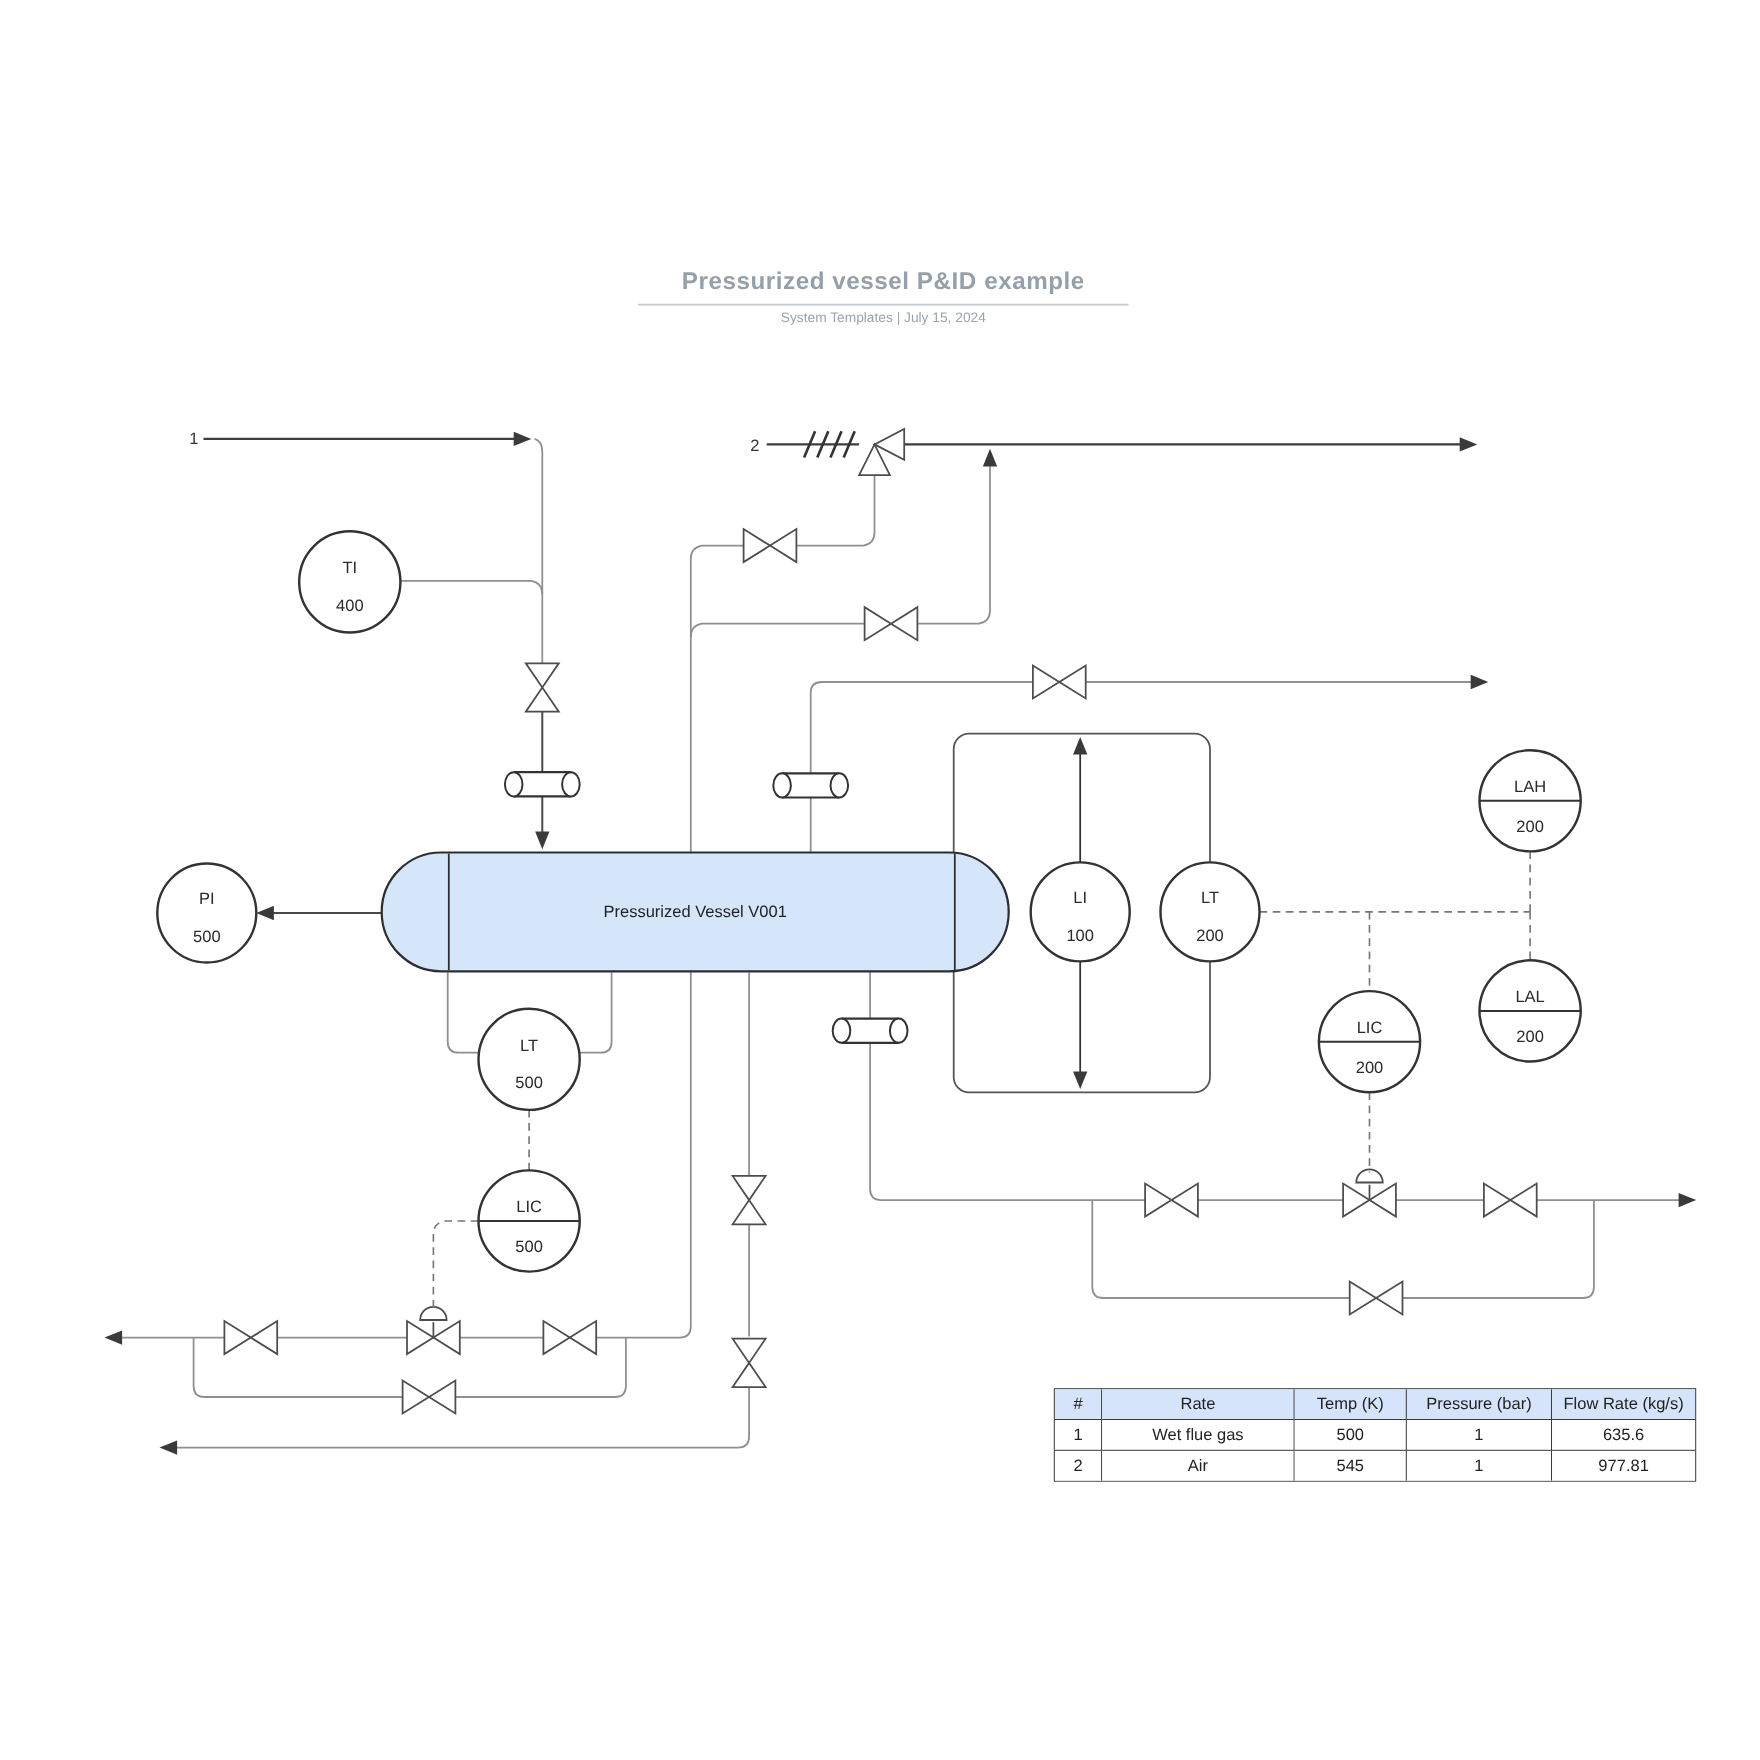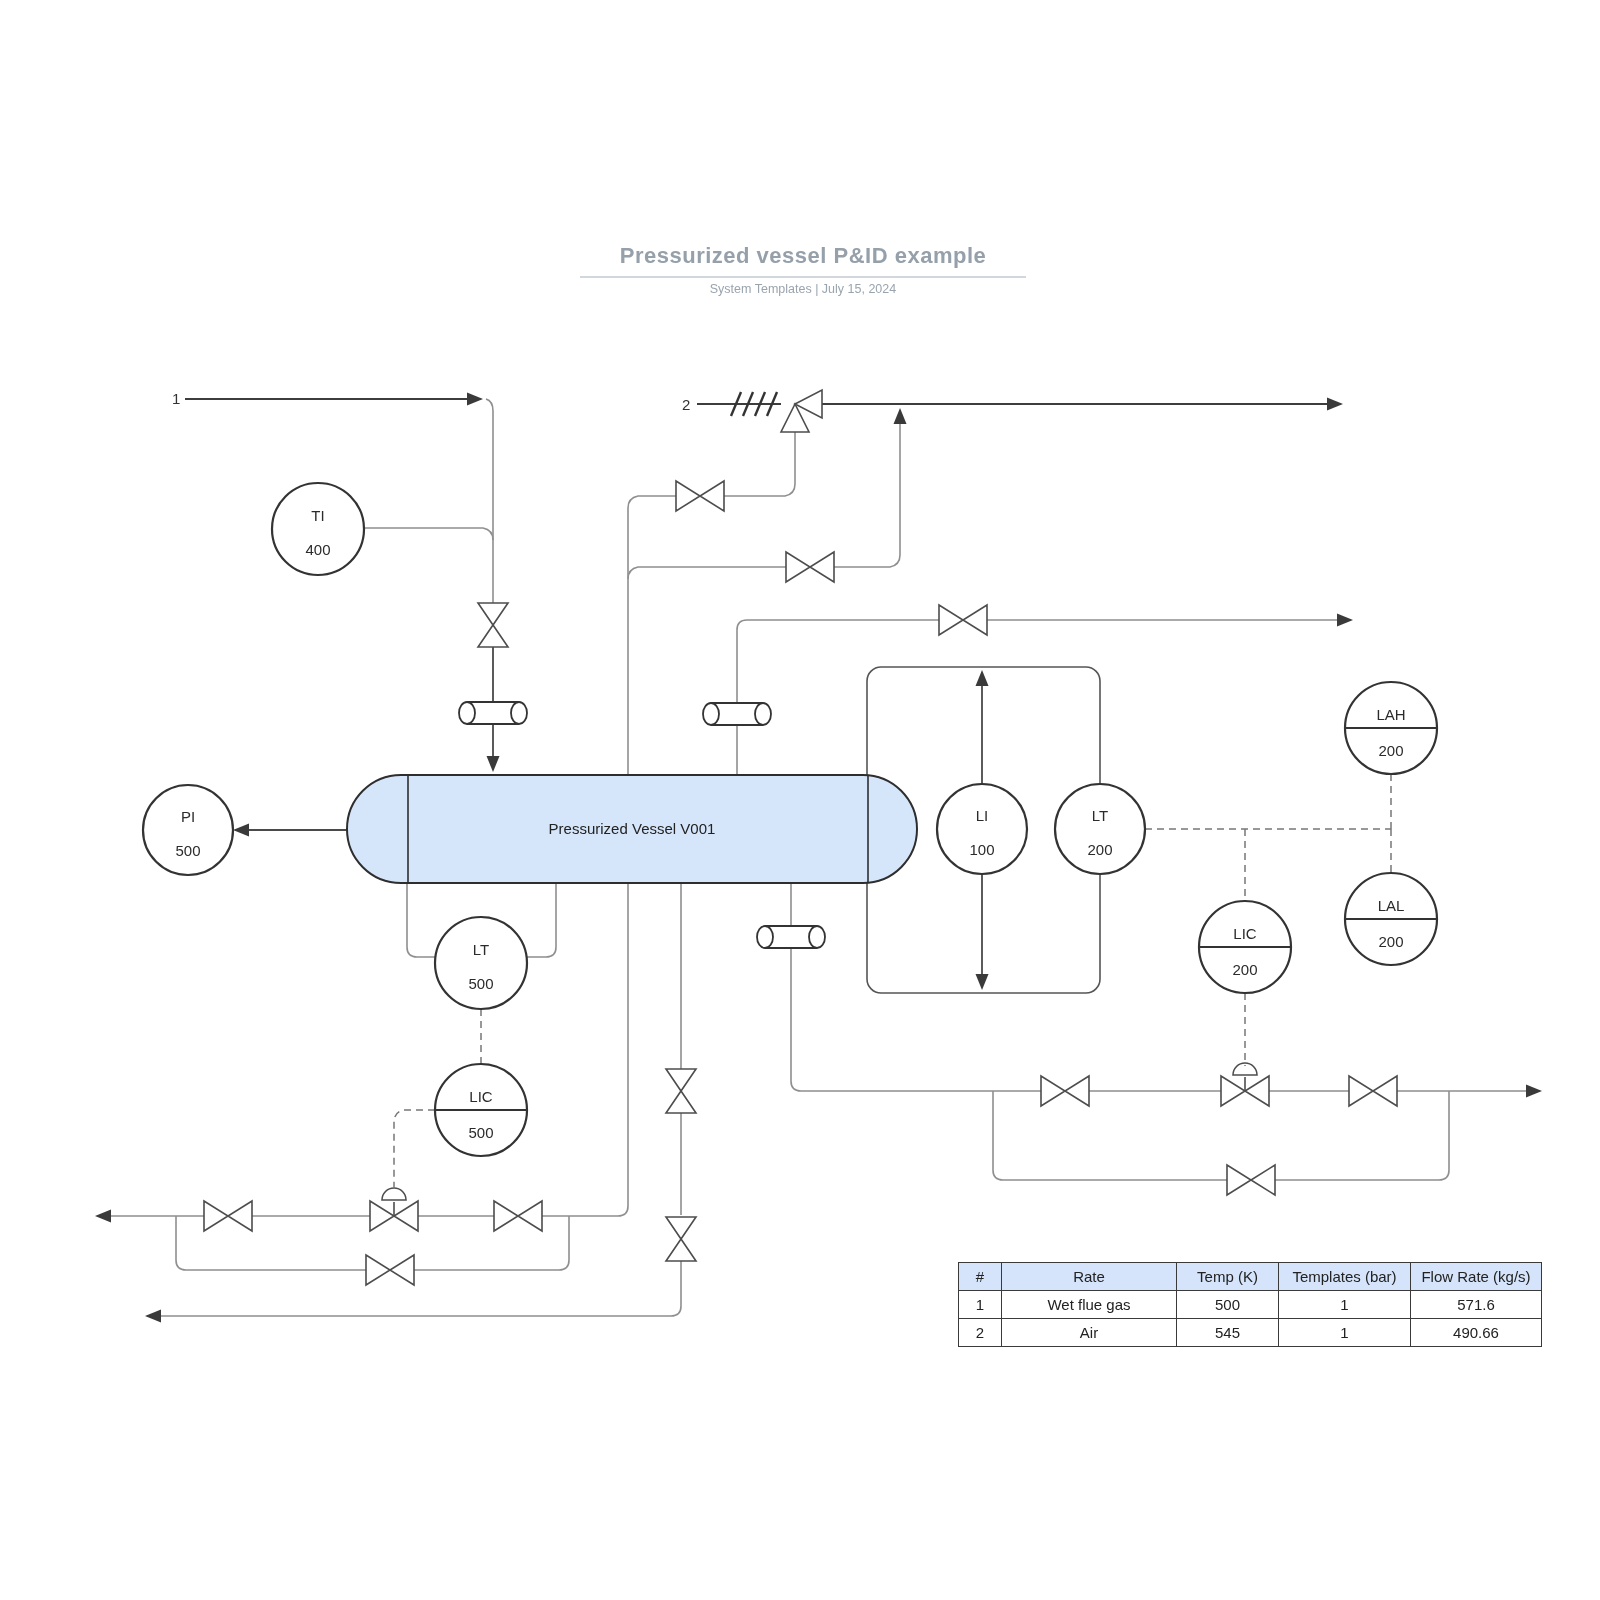--- a/index.html
+++ b/index.html
@@ -211,28 +211,28 @@
     <text class="title-text" x="803" y="263">Pressurized vessel P&amp;ID example</text>
     <line x1="580" y1="277" x2="1026" y2="277" stroke="#c2cad2" stroke-width="1.6"></line>
     <text class="subtitle-text" x="803" y="293">System Templates  |  July 15, 2024</text>
   </g>
 </svg>
 
 <div id="stream-table">
   <div class="cell hdr">#</div>
   <div class="cell hdr">Rate</div>
   <div class="cell hdr">Temp (K)</div>
-  <div class="cell hdr">Templates (bar)</div>
+  <div class="cell hdr">Pressure (bar)</div>
   <div class="cell hdr">Flow Rate (kg/s)</div>
 
   <div class="cell">1</div>
   <div class="cell">Wet flue gas</div>
   <div class="cell">500</div>
   <div class="cell">1</div>
-  <div class="cell">571.6</div>
+  <div class="cell">635.6</div>
 
   <div class="cell last-row">2</div>
   <div class="cell last-row">Air</div>
   <div class="cell last-row">545</div>
   <div class="cell last-row">1</div>
-  <div class="cell last-row">490.66</div>
+  <div class="cell last-row">977.81</div>
 </div>
 </div>
 
 </body></html>

